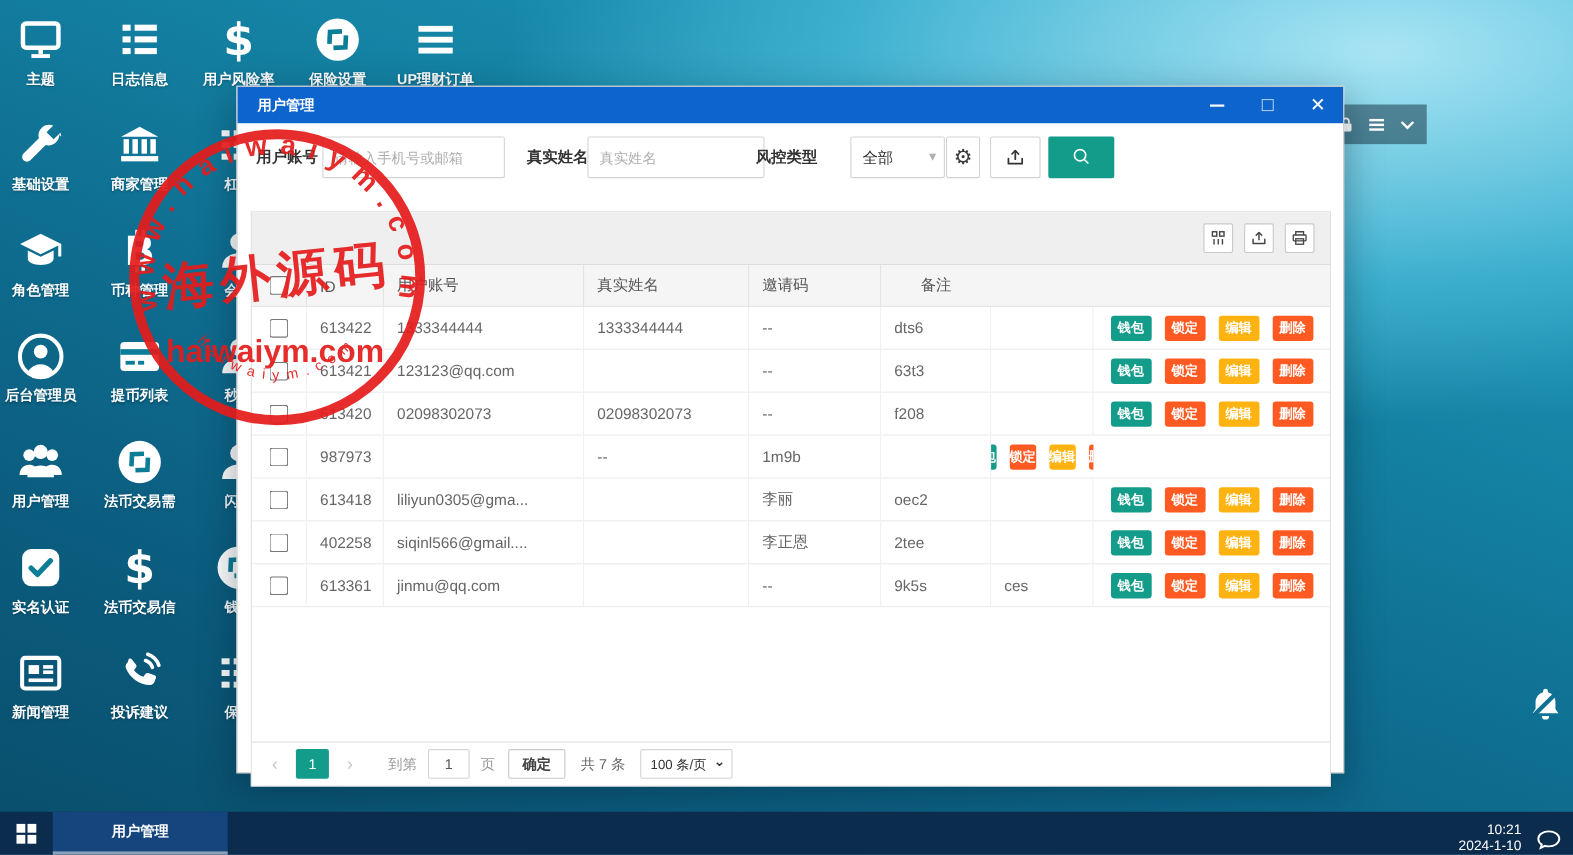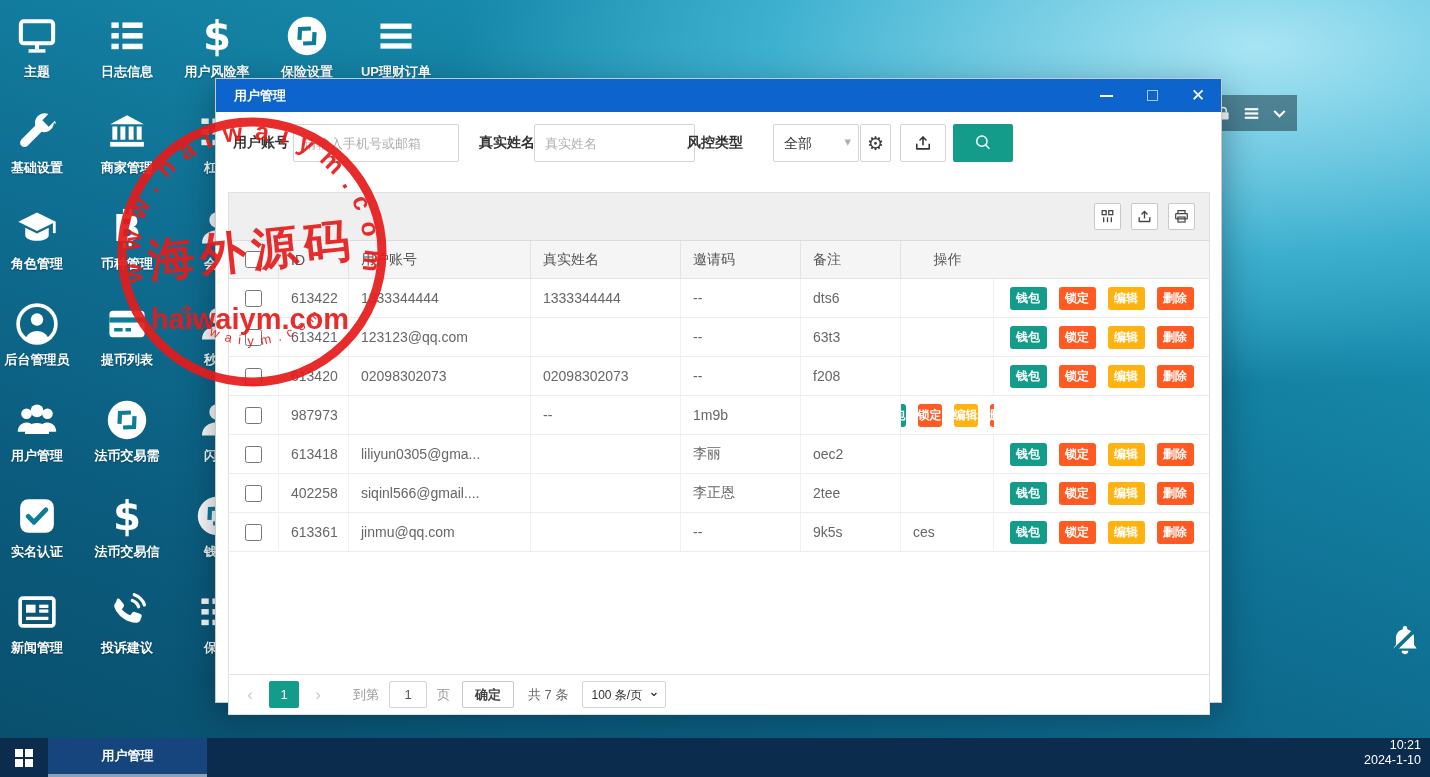--- a/index.html
+++ b/index.html
@@ -93,21 +93,21 @@
   
   .stamp{position:absolute;left:107px;top:106px;width:290px;height:290px;z-index:60;pointer-events:none;opacity:.92;}
   
   .taskbar{position:absolute;left:0;bottom:0;width:1430px;height:39px;background:#0c2c4e;z-index:30;
     display:flex;align-items:stretch;color:#fff;}
   .start-btn{width:48px;display:flex;align-items:center;justify-content:center;cursor:pointer;}
   .win-logo{display:grid;grid-template-columns:8px 8px;grid-template-rows:8px 8px;gap:2px;}
   .win-logo i{background:#fff;display:block;}
   .task-item{width:159px;background:#15457c;display:flex;align-items:center;justify-content:center;
     font-size:13px;font-weight:bold;border-bottom:3px solid #8aa2b8;cursor:pointer;}
-  .tb-right{margin-left:auto;display:flex;align-items:center;gap:30px;padding-right:9px;flex-direction:column;}
+  .tb-right{margin-left:auto;display:flex;align-items:flex-end;gap:12px;padding-right:9px;}
   .clock{text-align:right;font-size:12.5px;line-height:15px;color:#fff;}
   .chat-ico{width:26px;height:26px;cursor:pointer;}
   .chat-ico svg{width:26px;height:26px;}
 </style>
 </head>
 <body>
 
 <div class="desktop">
   <div id="desktop-icons">
       <div class="dicon" style="left: -9px; top: 14px;">
@@ -455,21 +455,20 @@
 
     <div class="t-head">
       <div class="cb-cell">
           <input type="checkbox" style="">
         </div>
       <div>ID</div>
       <div>用户账号</div>
       <div>真实姓名</div>
       <div>邀请码</div>
       <div>备注</div>
-      <div>操作</div>
     </div>
 
     <div id="table-body">
   <div class="t-row">
     <div class="cb-cell">
             <input type="checkbox" style="">
           </div>
     <div>613422</div>
     <div>1333344444</div>
     <div>1333344444</div>

